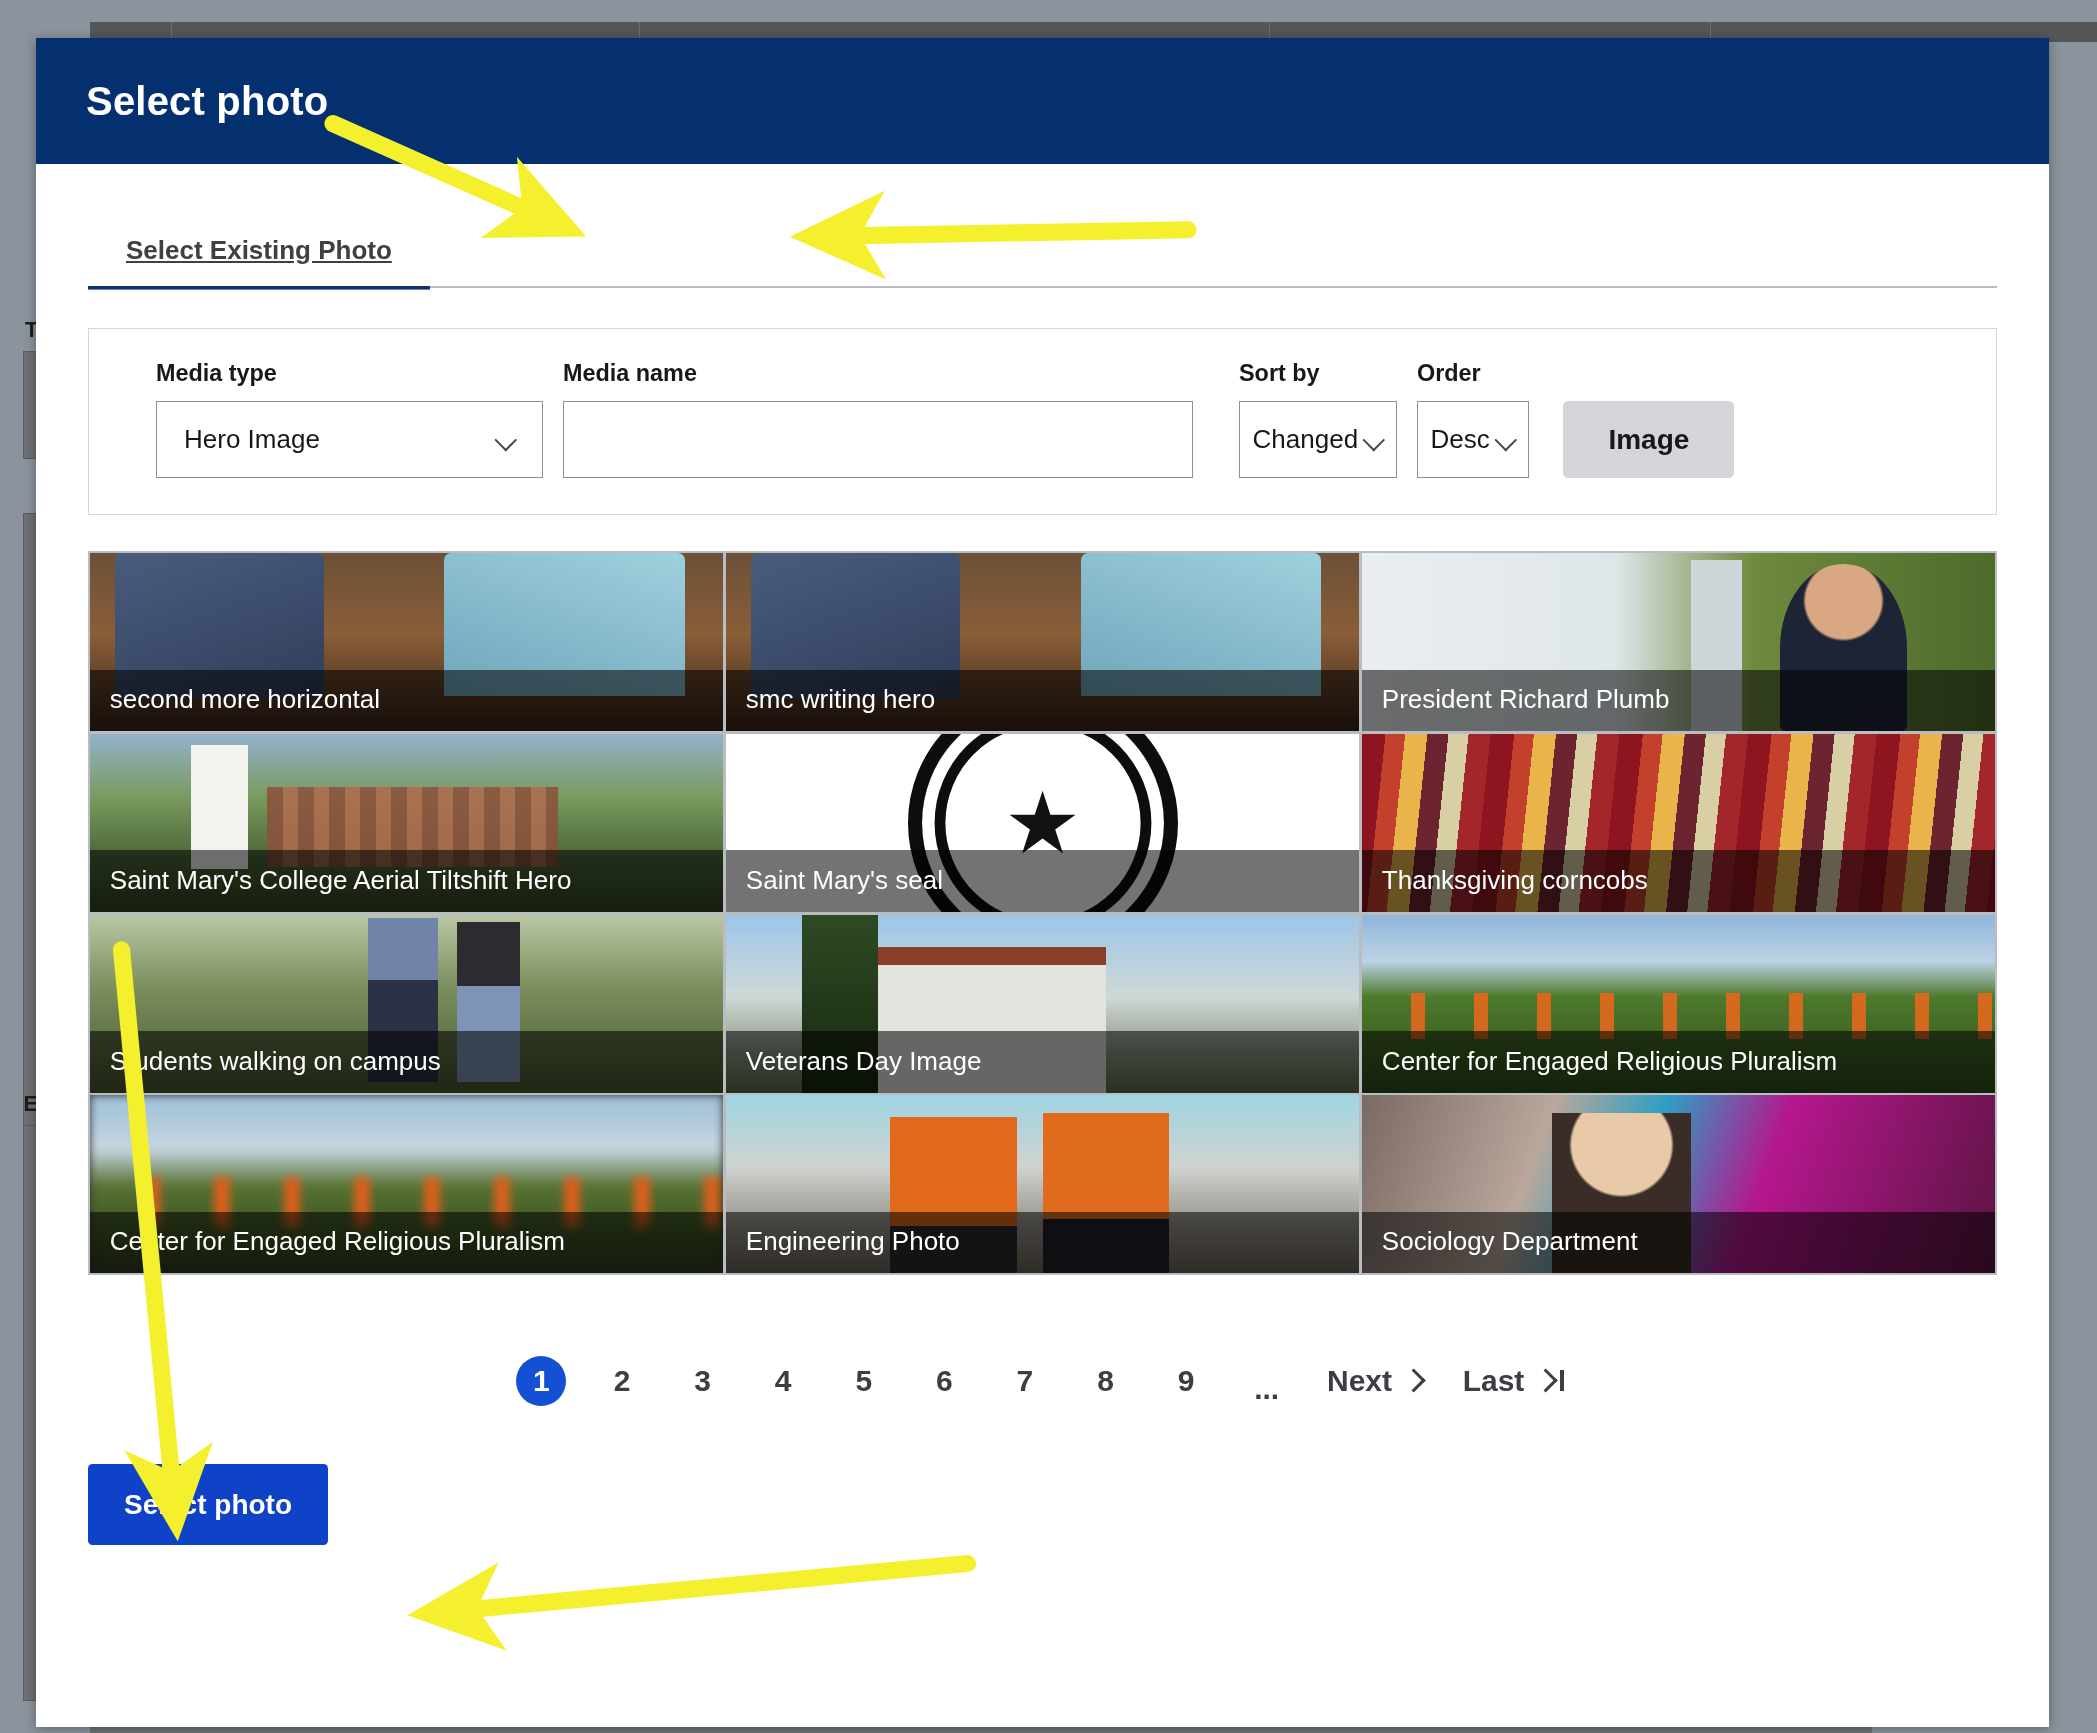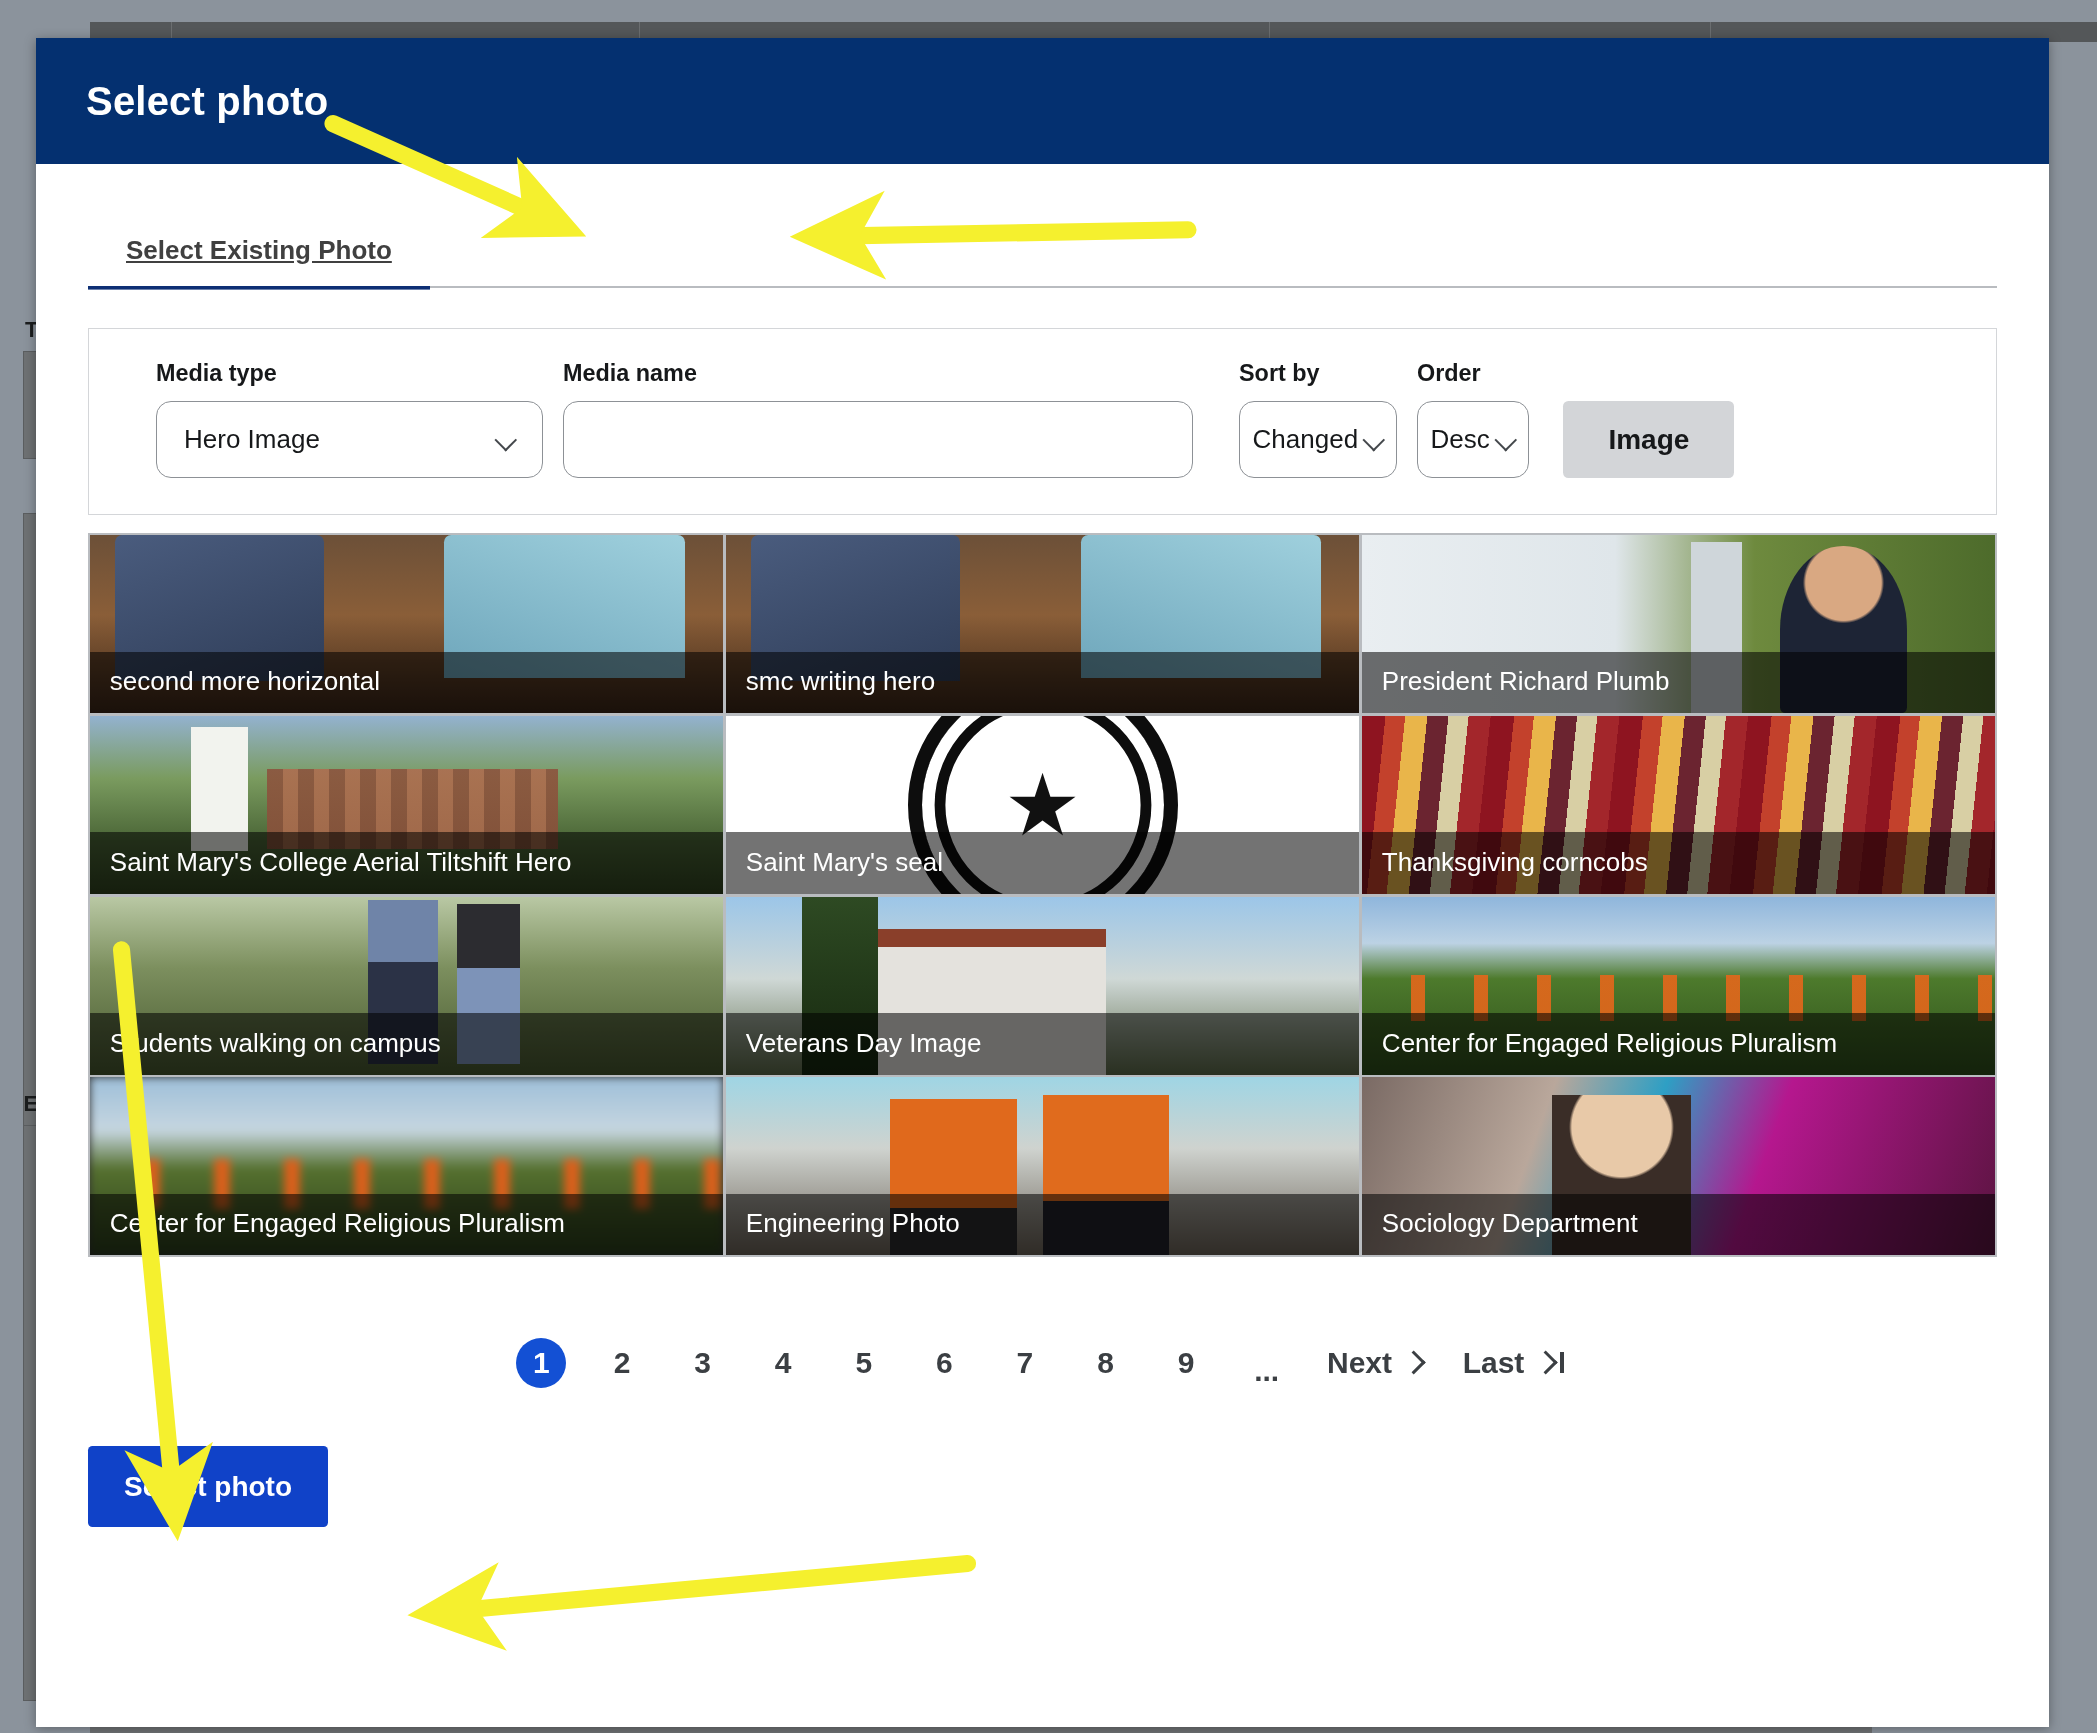--- a/index.html
+++ b/index.html
@@ -97,21 +97,21 @@
   .field { display: flex; flex-direction: column; }
   .field-label {
     font-size: 23.4px;
     font-weight: bold;
     color: #16181a;
     margin-bottom: 14.4px;
   }
   .ctl {
     height: 77px;
     border: 1.8px solid #8d9196;
-    border-radius: 15px;
+    border-radius: 0;
     background: #fff;
     display: flex;
     align-items: center;
     font-size: 26px;
     color: #16181a;
     padding: 0 18px;
   }
   .select-ctl { justify-content: space-between; cursor: pointer; }
   .f-mediatype { width: 387px; }
   .f-mediatype .ctl { padding-left: 27px; padding-right: 23.4px; }
@@ -144,21 +144,21 @@
     background: #d3d5d8;
     border: 0; border-radius: 5.4px;
     font-size: 28px; font-weight: bold; color: #16181a;
     cursor: pointer;
     margin-left: 14.4px;
     font-family: "Liberation Sans", sans-serif;
   }
 
   
   .grid-wrap {
-    margin-top: 18px;
+    margin-top: 36px;
     background: #b9bcc0;
     padding: 1.8px;
     display: grid;
     grid-template-columns: repeat(3, 1fr);
     gap: 2.7px;
   }
   .tile {
     position: relative;
     height: 178px;
     overflow: hidden;

